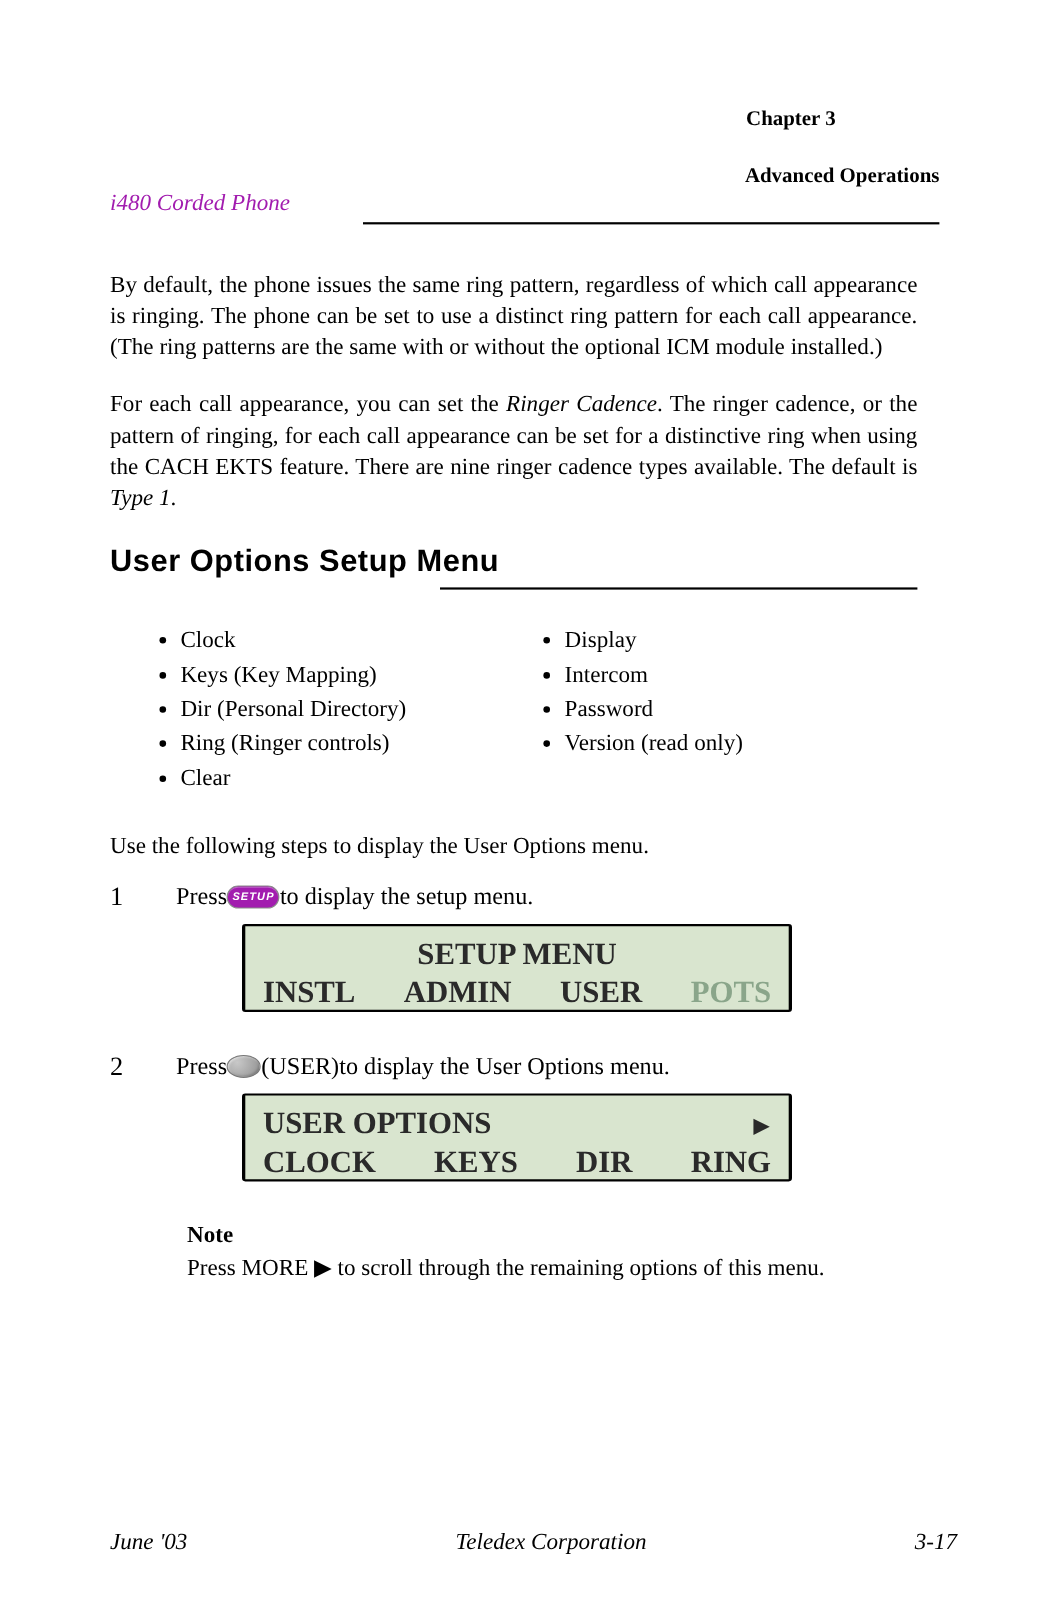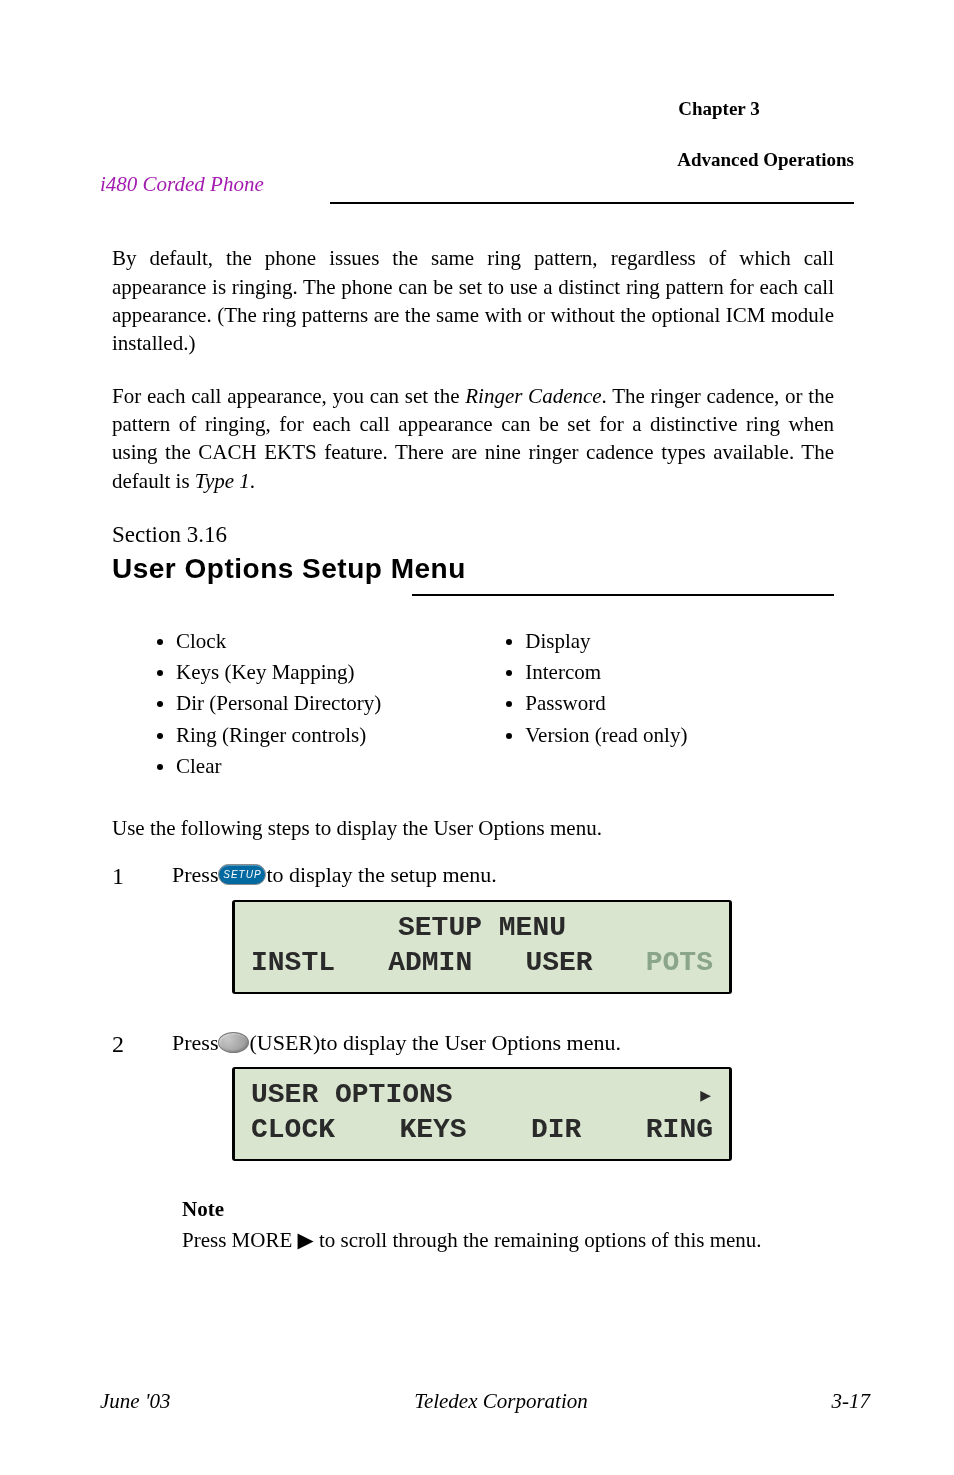--- a/index.html
+++ b/index.html
@@ -34,21 +34,21 @@
     font-size: 19px;
     text-align: left;
     white-space: pre;
     font-weight: bold;
   }
   .hr-main {
     border-top: 2px solid #000;
     margin: 0 0 40px 230px;
   }
   .body-block {
-    margin-left: 12px;
+    margin-left: 0;
     padding-right: 20px;
   }
   .para {
     margin: 0 0 24px 0;
     text-align: justify;
   }
   .sect-label {
     font-size: 23px;
     color: #000;
   }
@@ -99,50 +99,50 @@
     font-size: 22px;
     margin-bottom: 10px;
   }
   .setup-btn-inline {
     display: inline-flex;
     align-items: center;
     justify-content: center;
     width: 48px;
     height: 21px;
     border-radius: 11px;
-    background: #0369a1;
+    background: #a21caf;
     color: #fff;
     font-family: Arial, Helvetica, sans-serif;
     font-size: 10px;
     font-style: italic;
-    font-weight: normal;
+    font-weight: bold;
     letter-spacing: 1px;
     border: 1px solid #8a8a8a;
     box-shadow: inset 0 1px 0 rgba(255,255,255,0.3);
   }
   .softkey-inline {
     display: inline-flex;
     align-items: center;
     justify-content: center;
     width: 31px;
     height: 21px;
     border-radius: 50%;
     background: radial-gradient(circle at 30% 30%, #c8c8c8, #8f8f8f);
     border: 1px solid #777;
     box-shadow: inset 1px 1px 2px rgba(255,255,255,0.5), inset -1px -1px 2px rgba(0,0,0,0.2);
   }
   .lcd {
     width: 500px;
-    height: 94px;
+    height: 80px;
     background: #d9e5cf;
     border: 2px solid #000;
     border-left-width: 3px;
     border-right-width: 3px;
     border-radius: 3px;
-    font-family: Liberation Mono, monospace;
+    font-family: Liberation Serif, serif;
     font-size: 28px;
     font-weight: bold;
     color: #2a2a2a;
     padding: 8px 16px 6px 16px;
     line-height: 1.25;
     margin-left: 60px;
     margin-top: 6px;
     margin-bottom: 24px;
     position: relative;
     letter-spacing: 0px;
@@ -204,21 +204,20 @@
   </div>
   <div class="hr-main"></div>
 
   <div class="body-block">
     <p class="para">By default, the phone issues the same ring pattern, regardless of which call appearance is ringing. The phone can be set to use a distinct ring pattern for each call appearance. (The ring patterns are the same with or without the optional ICM module installed.)</p>
 
     <p class="para">
       <span>For each call appearance, you can set the </span><i>Ringer Cadence</i><span>. The ringer cadence, or the pattern of ringing, for each call appearance can be set for a distinctive ring when using the CACH EKTS feature. There are nine ringer cadence types available. The default is </span><i>Type 1</i><span>.</span>
     </p>
 
-    <div class="sect-label">Section 3.16</div>
     <div class="sect-title">User Options Setup Menu</div>
     <div class="hr-sub"></div>
 
 
     <div class="lists">
       <ul>
         <li>Clock</li>
         <li>Keys (Key Mapping)</li>
         <li>Dir (Personal Directory)</li>
         <li>Ring (Ringer controls)</li>

